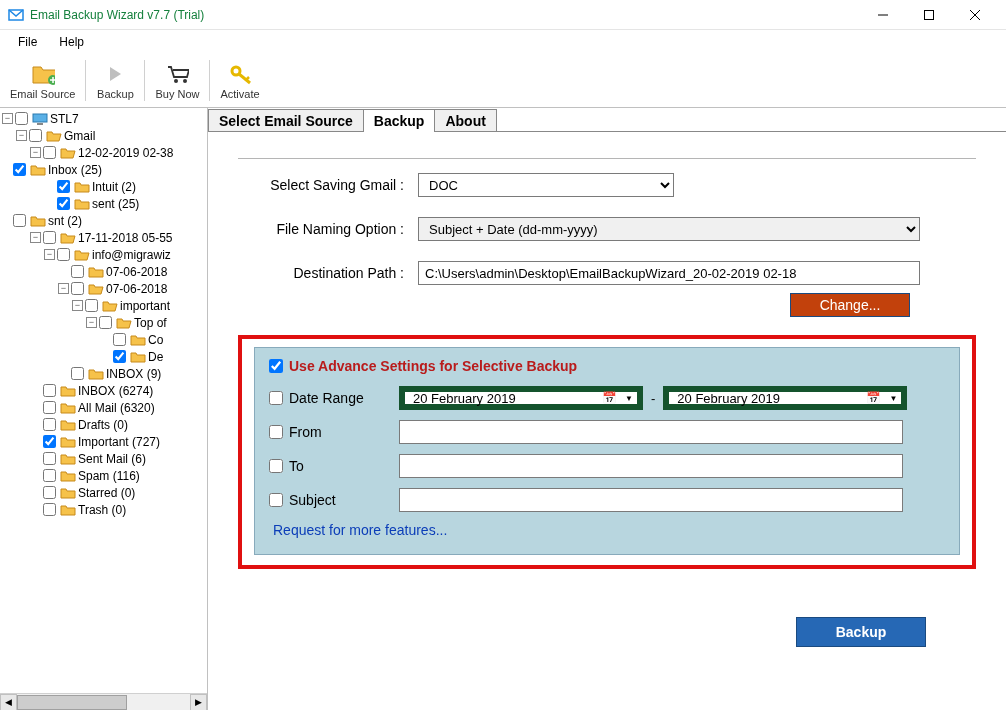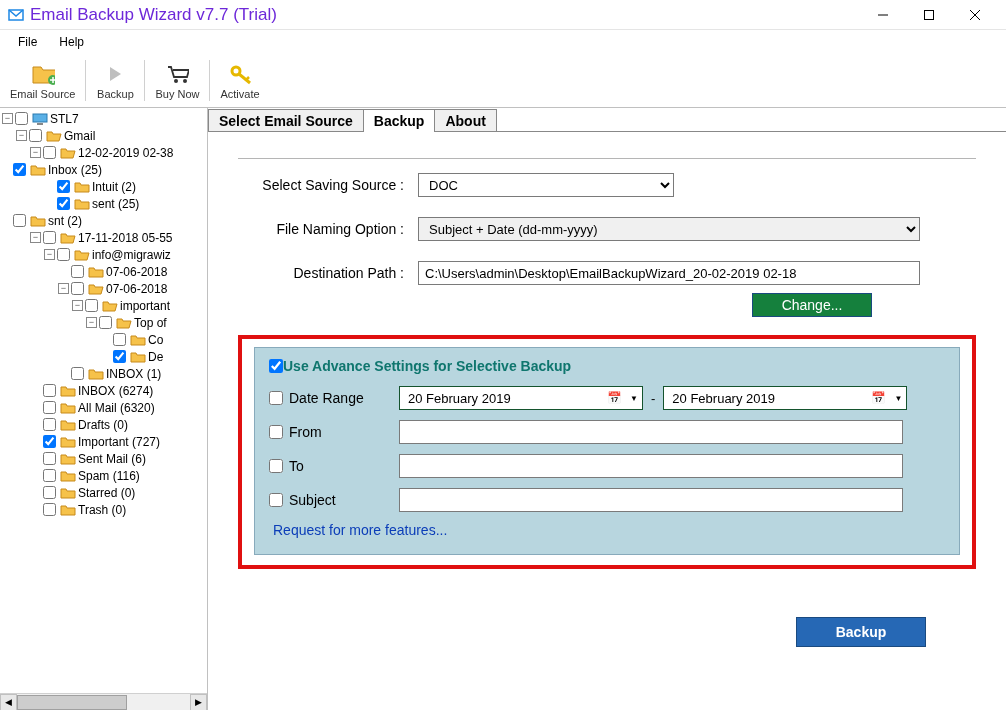--- a/index.html
+++ b/index.html
@@ -1,21 +1,21 @@
 <!DOCTYPE html>
 <html><head>
 <meta charset="utf-8">
 <style>
 * { box-sizing: border-box; margin: 0; padding: 0; font-family: "Segoe UI", Tahoma, sans-serif; }
 body { width: 1006px; height: 710px; background: #fff; overflow: hidden; font-size: 13px; }
 
 
 .titlebar { height: 30px; background: #fff; display: flex; align-items: center; padding: 0 8px; border-bottom: 1px solid #e5e5e5; }
 .titlebar .app-icon { width: 16px; height: 16px; margin-right: 6px; }
-.titlebar .title { flex: 1; color: #6d28d9; font-size: 17px; }
+.titlebar .title { flex: 1; color: #15803d; font-size: 12px; }
 .titlebar .win-btn { width: 46px; height: 30px; display: flex; align-items: center; justify-content: center; cursor: pointer; }
 
 
 .menubar { height: 24px; display: flex; align-items: center; padding: 0 8px; gap: 2px; }
 .menubar .menu-item { padding: 3px 10px; cursor: pointer; font-size: 12px; }
 
 
 .toolbar { height: 54px; display: flex; align-items: stretch; border-bottom: 1px solid #c0c0c0; }
 .toolbar .tb-btn { display: flex; flex-direction: column; align-items: center; justify-content: center; padding: 4px 10px; cursor: pointer; min-width: 58px; }
 .toolbar .tb-sep { width: 1px; background: #d0d0d0; margin: 6px 0; }
@@ -47,34 +47,34 @@
 .tab-body { flex: 1; background: #fff; padding: 26px 30px 12px 30px; position: relative; }
 
 .form-sep { height: 1px; background: #b5b5b5; margin-bottom: 14px; }
 .form-row { display: flex; align-items: center; margin-bottom: 20px; }
 .form-row .lbl { width: 180px; text-align: right; padding-right: 14px; font-size: 14px; }
 .form-row select, .form-row input[type=text] { height: 24px; font-size: 13px; border: 1px solid #7a7a7a; padding: 0 6px; background:#fff; }
 .form-row .sel1 { width: 256px; }
 .form-row .sel2 { width: 502px; background: #f0f0f0; }
 .form-row .path-input { width: 502px; }
 
-.change-btn { margin-left: auto; margin-right: 104px; width: 120px; height: 24px; background: #15803d; color: #fff; border: 1px solid #1a4a80; font-size: 14px; cursor: pointer; }
+.change-btn { margin-left: auto; margin-right: 66px; width: 120px; height: 24px; background: #c2410c; color: #fff; border: 1px solid #1a4a80; font-size: 14px; cursor: pointer; }
 .change-row { display:flex; margin-top:-12px; margin-bottom: 18px; }
 
 
 .highlight { border: 4px solid #e01010; padding: 8px 12px 10px 12px; margin-top: 8px; }
 .adv-box { background: #b8d6df; border: 1px solid #8ab; padding: 10px 14px 16px 14px; }
 .adv-title { display: flex; align-items: center; margin-bottom: 12px; }
 .adv-title .cb { width: 14px; height: 14px; }
-.adv-title .txt { color: #0f766e; font-weight: bold; font-size: 14px; margin-left: 0; }
+.adv-title .txt { color: #b91c1c; font-weight: bold; font-size: 14px; margin-left: 6px; }
 .adv-row { display: flex; align-items: center; margin-bottom: 10px; }
 .adv-row .cbwrap { display:flex; align-items:center; width: 130px; }
 .adv-row .cbwrap input { width:14px; height:14px; margin-right:6px; }
 .adv-row .cbwrap .txt { font-size: 14px; }
-.date-box { width: 244px; height: 24px; border: 1px solid #14532d; background: #fff; display: flex; align-items: center; padding: 0 24px 0 8px; font-size: 13px; position: relative; }
+.date-box { width: 244px; height: 24px; border: 6px solid #14532d; background: #fff; display: flex; align-items: center; padding: 0 24px 0 8px; font-size: 13px; position: relative; }
 .date-box .cal-icon { position:absolute; right:20px; font-size:12px; }
 .date-box .dd { position:absolute; right:4px; font-size:8px; }
 .dash { margin: 0 8px; }
 .adv-input { width: 504px; height: 24px; border: 1px solid #7a7a7a; background: #fff; }
 .req-link { color: #0b3db8; font-size: 14px; margin-top: 0; cursor: pointer; margin-left: 4px; }
 
 .backup-btn-row { display:flex; justify-content:flex-end; margin-top: 48px; margin-right: 50px; }
 .backup-btn { width: 130px; height: 30px; background: #2668b5; color: #fff; border: 1px solid #1a4a80; font-weight: bold; font-size: 14px; cursor: pointer; }
 
 </style>
@@ -314,21 +314,21 @@
             <span class="label">De</span>
           </div>
       <div class="node" style="padding-left:58px">
             <span class="spacer"></span>
             <input type="checkbox" class="cb" style="">
             <span class="icon">
               <svg width="16" height="12">
                 <path d="M1 2 L6 2 L7 4 L15 4 L15 11 L1 11 Z" fill="#f6c24a" stroke="#c78a1a"></path>
               </svg>
             </span>
-            <span class="label">INBOX (1)</span>
+            <span class="label">INBOX (9)</span>
           </div>
       <div class="node" style="padding-left:30px">
             <span class="spacer"></span>
             <input type="checkbox" class="cb" style="">
             <span class="icon">
               <svg width="16" height="12">
                 <path d="M1 2 L6 2 L7 4 L15 4 L15 11 L1 11 Z" fill="#f6c24a" stroke="#c78a1a"></path>
               </svg>
             </span>
             <span class="label">INBOX (6274)</span>
@@ -417,21 +417,21 @@
   <div class="content">
     <div class="tabs">
       <div class="tab">Select Email Source</div>
       <div class="tab active">Backup</div>
       <div class="tab">About</div>
     </div>
     <div class="tab-border"></div>
     <div class="tab-body">
       <div class="form-sep"></div>
       <div class="form-row">
-        <span class="lbl">Select Saving Source :</span>
+        <span class="lbl">Select Saving Gmail :</span>
         <select class="sel1"><option>DOC</option></select>
       </div>
       <div class="form-row">
         <span class="lbl">File Naming Option :</span>
         <select class="sel2"><option>Subject + Date (dd-mm-yyyy)</option></select>
       </div>
       <div class="form-row">
         <span class="lbl">Destination Path :</span>
         <input type="text" class="path-input" value="C:\Users\admin\Desktop\EmailBackupWizard_20-02-2019 02-18" style="">
       </div>

